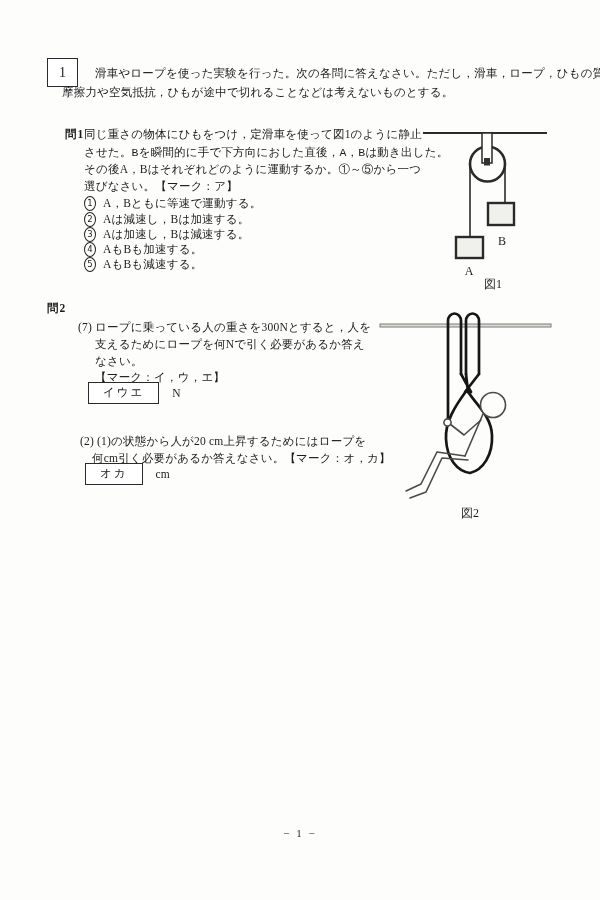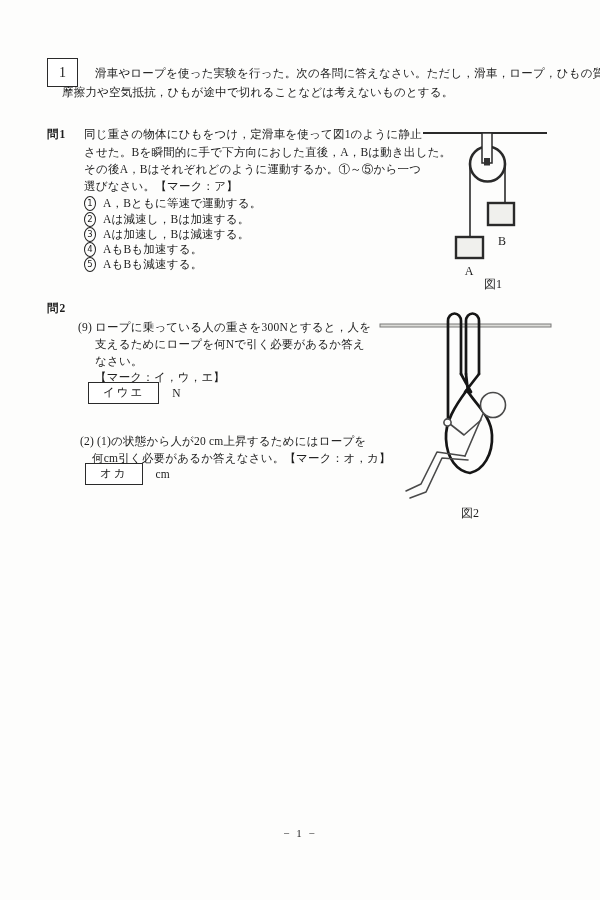--- a/index.html
+++ b/index.html
@@ -47,23 +47,23 @@
 
 <div class="page">
 
   <div class="bigbox">
     <span>1</span>
   </div>
 
   <div class="abs t" style="left:95px;top:66px;">滑車やロープを使った実験を行った。次の各問に答えなさい。ただし，滑車，ロープ，ひもの質量，</div>
   <div class="abs t" style="left:62px;top:85px;">摩擦力や空気抵抗，ひもが途中で切れることなどは考えないものとする。</div>
 
-  <div class="abs qlabel" style="left:47px;top:127px;">問1</div>
+  <div class="abs qlabel" style="left:65px;top:127px;">問1</div>
   <div class="abs t" style="left:84px;top:127px;">同じ重さの物体にひもをつけ，定滑車を使って図1のように静止</div>
-  <div class="abs t" style="left:84px;top:145px;">させた。Bを瞬間的に手で下方向におした直後，A，Bは動き出した。</div>
+  <div class="abs t" style="left:84px;top:145px;font-family:Liberation Mono, monospace;">させた。Bを瞬間的に手で下方向におした直後，A，Bは動き出した。</div>
   <div class="abs t" style="left:84px;top:162px;">その後A，Bはそれぞれどのように運動するか。①～⑤から一つ</div>
   <div class="abs t" style="left:84px;top:179px;">選びなさい。【マーク：ア】</div>
 
   <div class="abs t choice" style="left:84px;top:196px;">
     <span class="circ">1</span>
     <span>A，Bともに等速で運動する。</span>
   </div>
   <div class="abs t choice" style="left:84px;top:212px;">
     <span class="circ">2</span>
     <span>Aは減速し，Bは加速する。</span>
@@ -96,21 +96,21 @@
     <rect x="66" y="119" width="27" height="21" fill="#f0f0ed" stroke="#2a2a2a" stroke-width="2.4"></rect>
     <rect x="98" y="85" width="26" height="22" fill="#f0f0ed" stroke="#2a2a2a" stroke-width="2.4"></rect>
 
     <text x="79" y="157" text-anchor="middle" class="figtext">A</text>
     <text x="112" y="127" text-anchor="middle" class="figtext">B</text>
     <text x="103" y="170" text-anchor="middle" class="figtext">図1</text>
   </svg>
 
   <div class="abs qlabel" style="left:47px;top:301px;">問2</div>
 
-  <div class="abs t" style="left:78px;top:320px;">(9) ロープに乗っている人の重さを300Nとすると，人を</div>
+  <div class="abs t" style="left:78px;top:320px;">(7) ロープに乗っている人の重さを300Nとすると，人を</div>
   <div class="abs t" style="left:95px;top:337px;">支えるためにロープを何Nで引く必要があるか答え</div>
   <div class="abs t" style="left:95px;top:354px;">なさい。</div>
   <div class="abs t" style="left:95px;top:370px;">【マーク：イ，ウ，エ】</div>
   <div class="abs ansrow" style="left:88px;top:382px;justify-content:flex-end;">
     <span class="ansbox">イウエ</span>
     <span class="ansunit">N</span>
   </div>
 
   <div class="abs t" style="left:80px;top:434px;">(2) (1)の状態から人が20 cm上昇するためにはロープを</div>
   <div class="abs t" style="left:92px;top:451px;">何cm引く必要があるか答えなさい。【マーク：オ，カ】</div>

